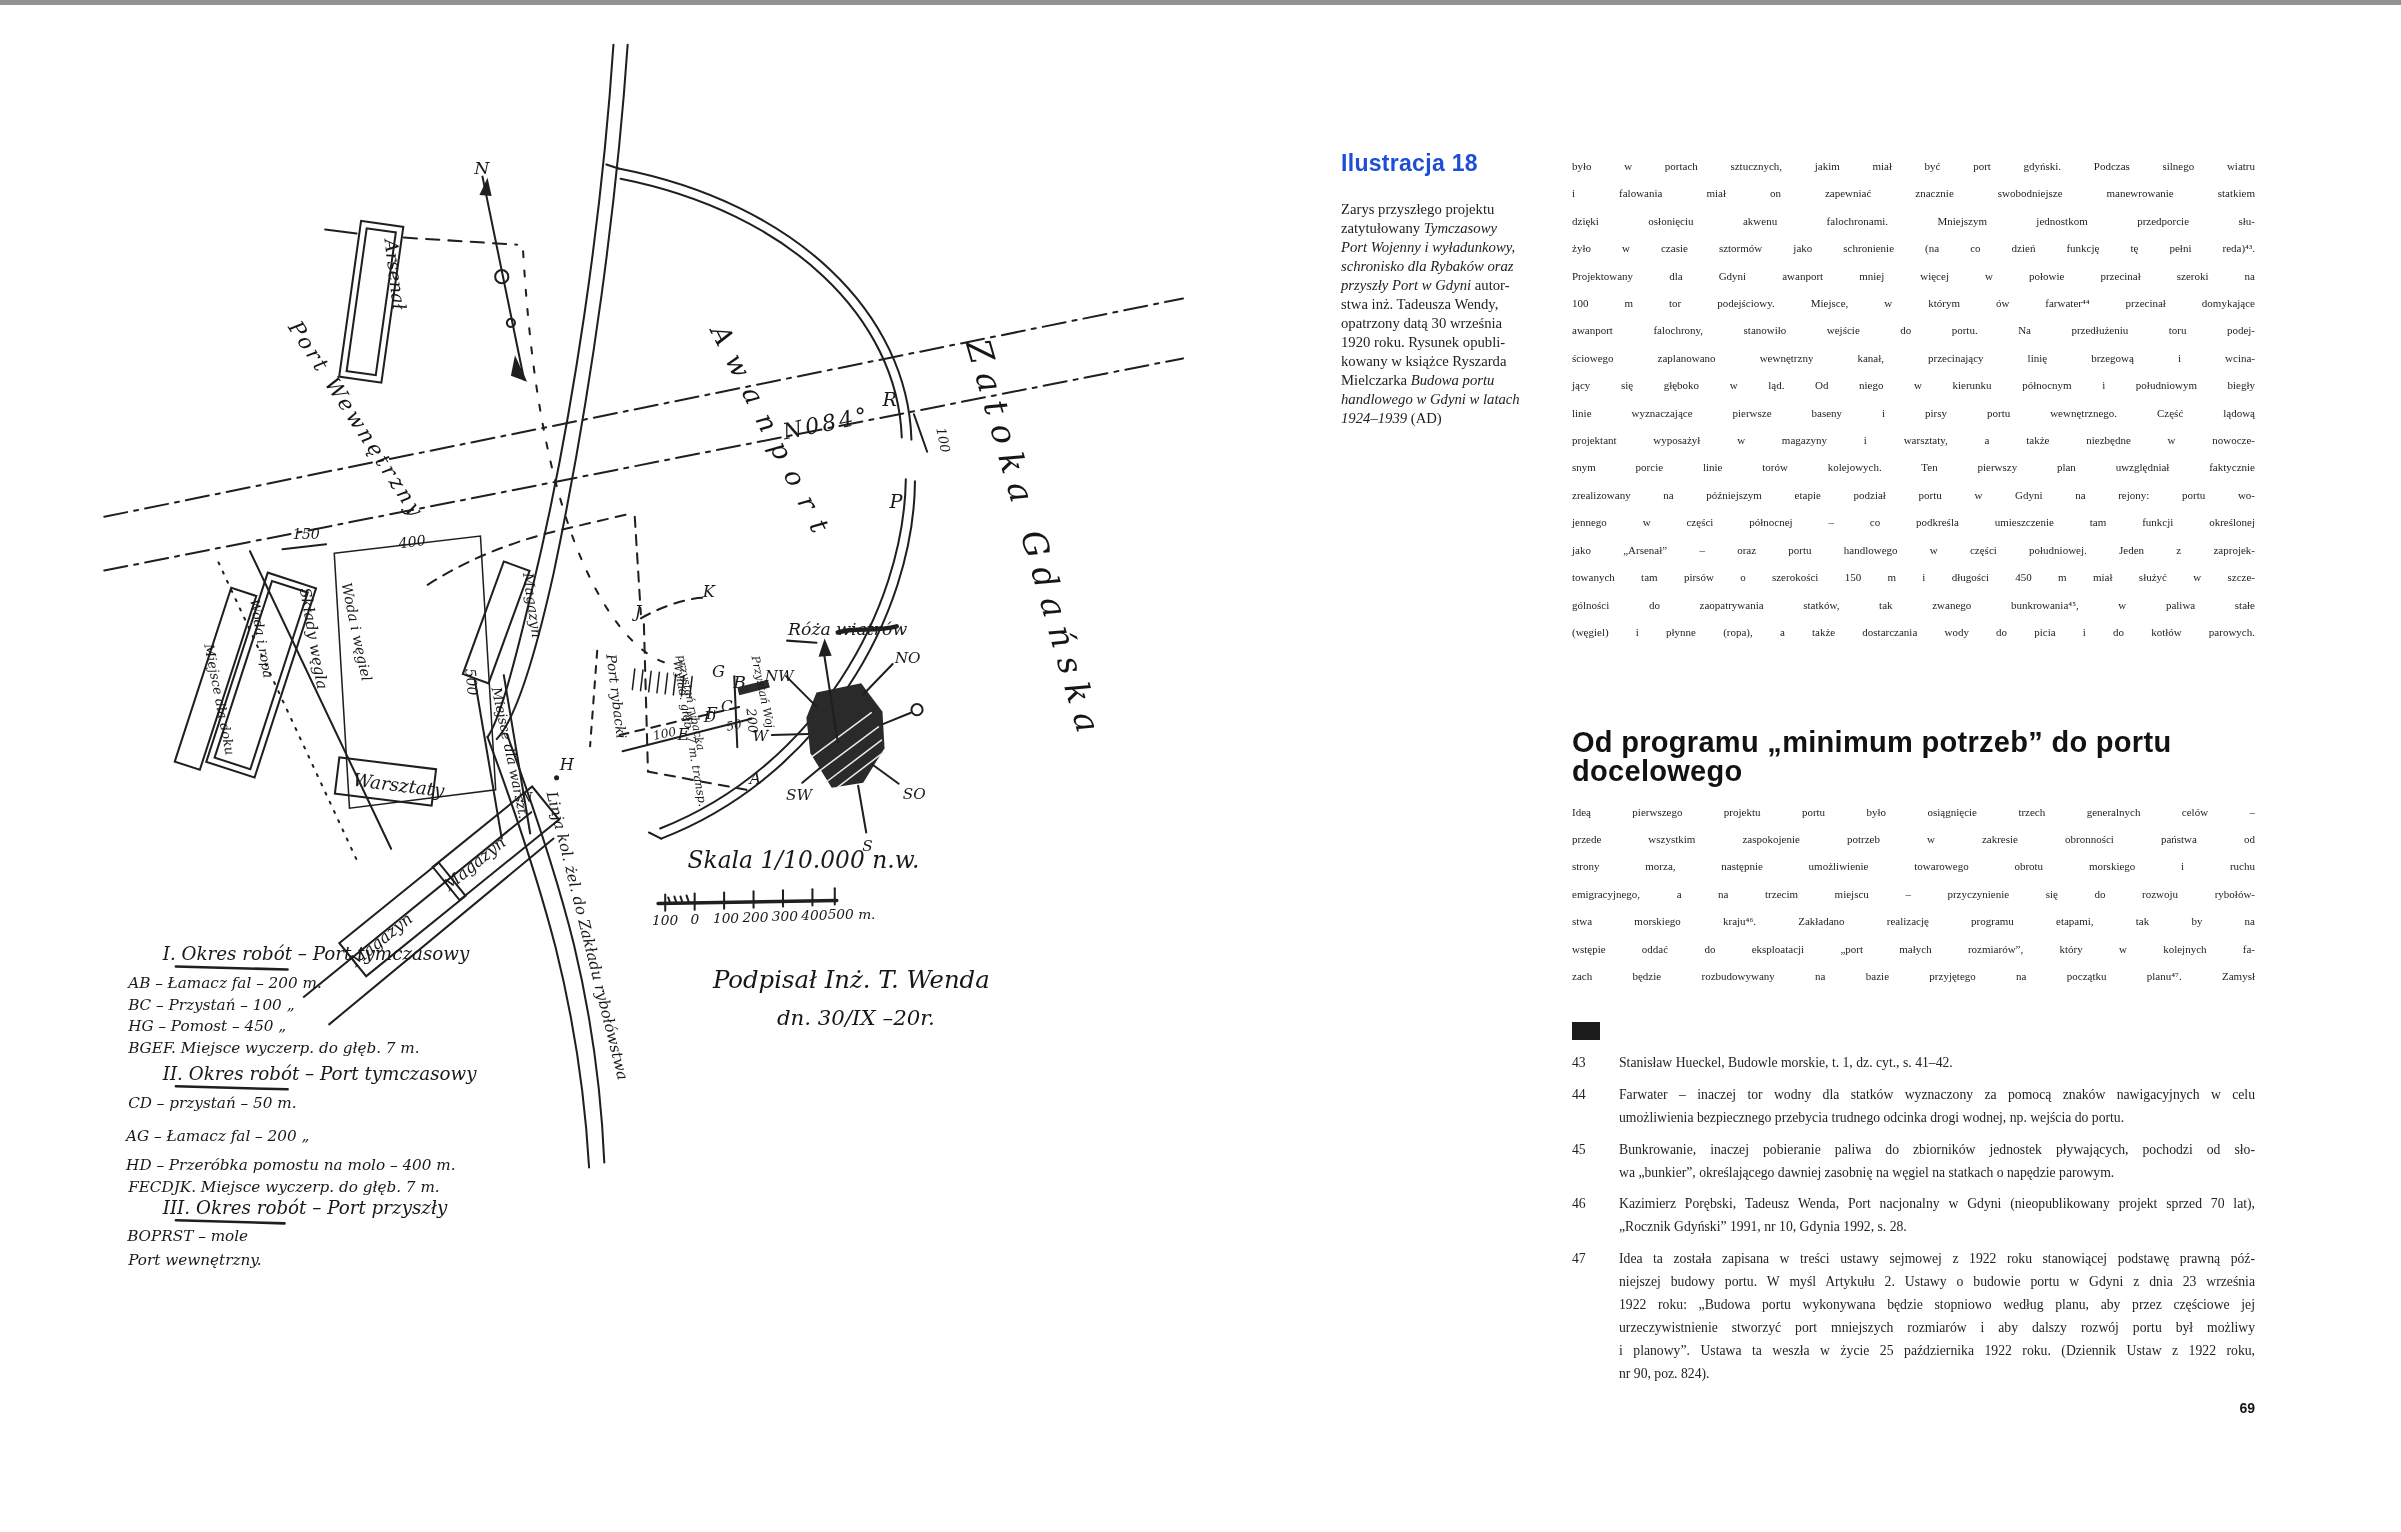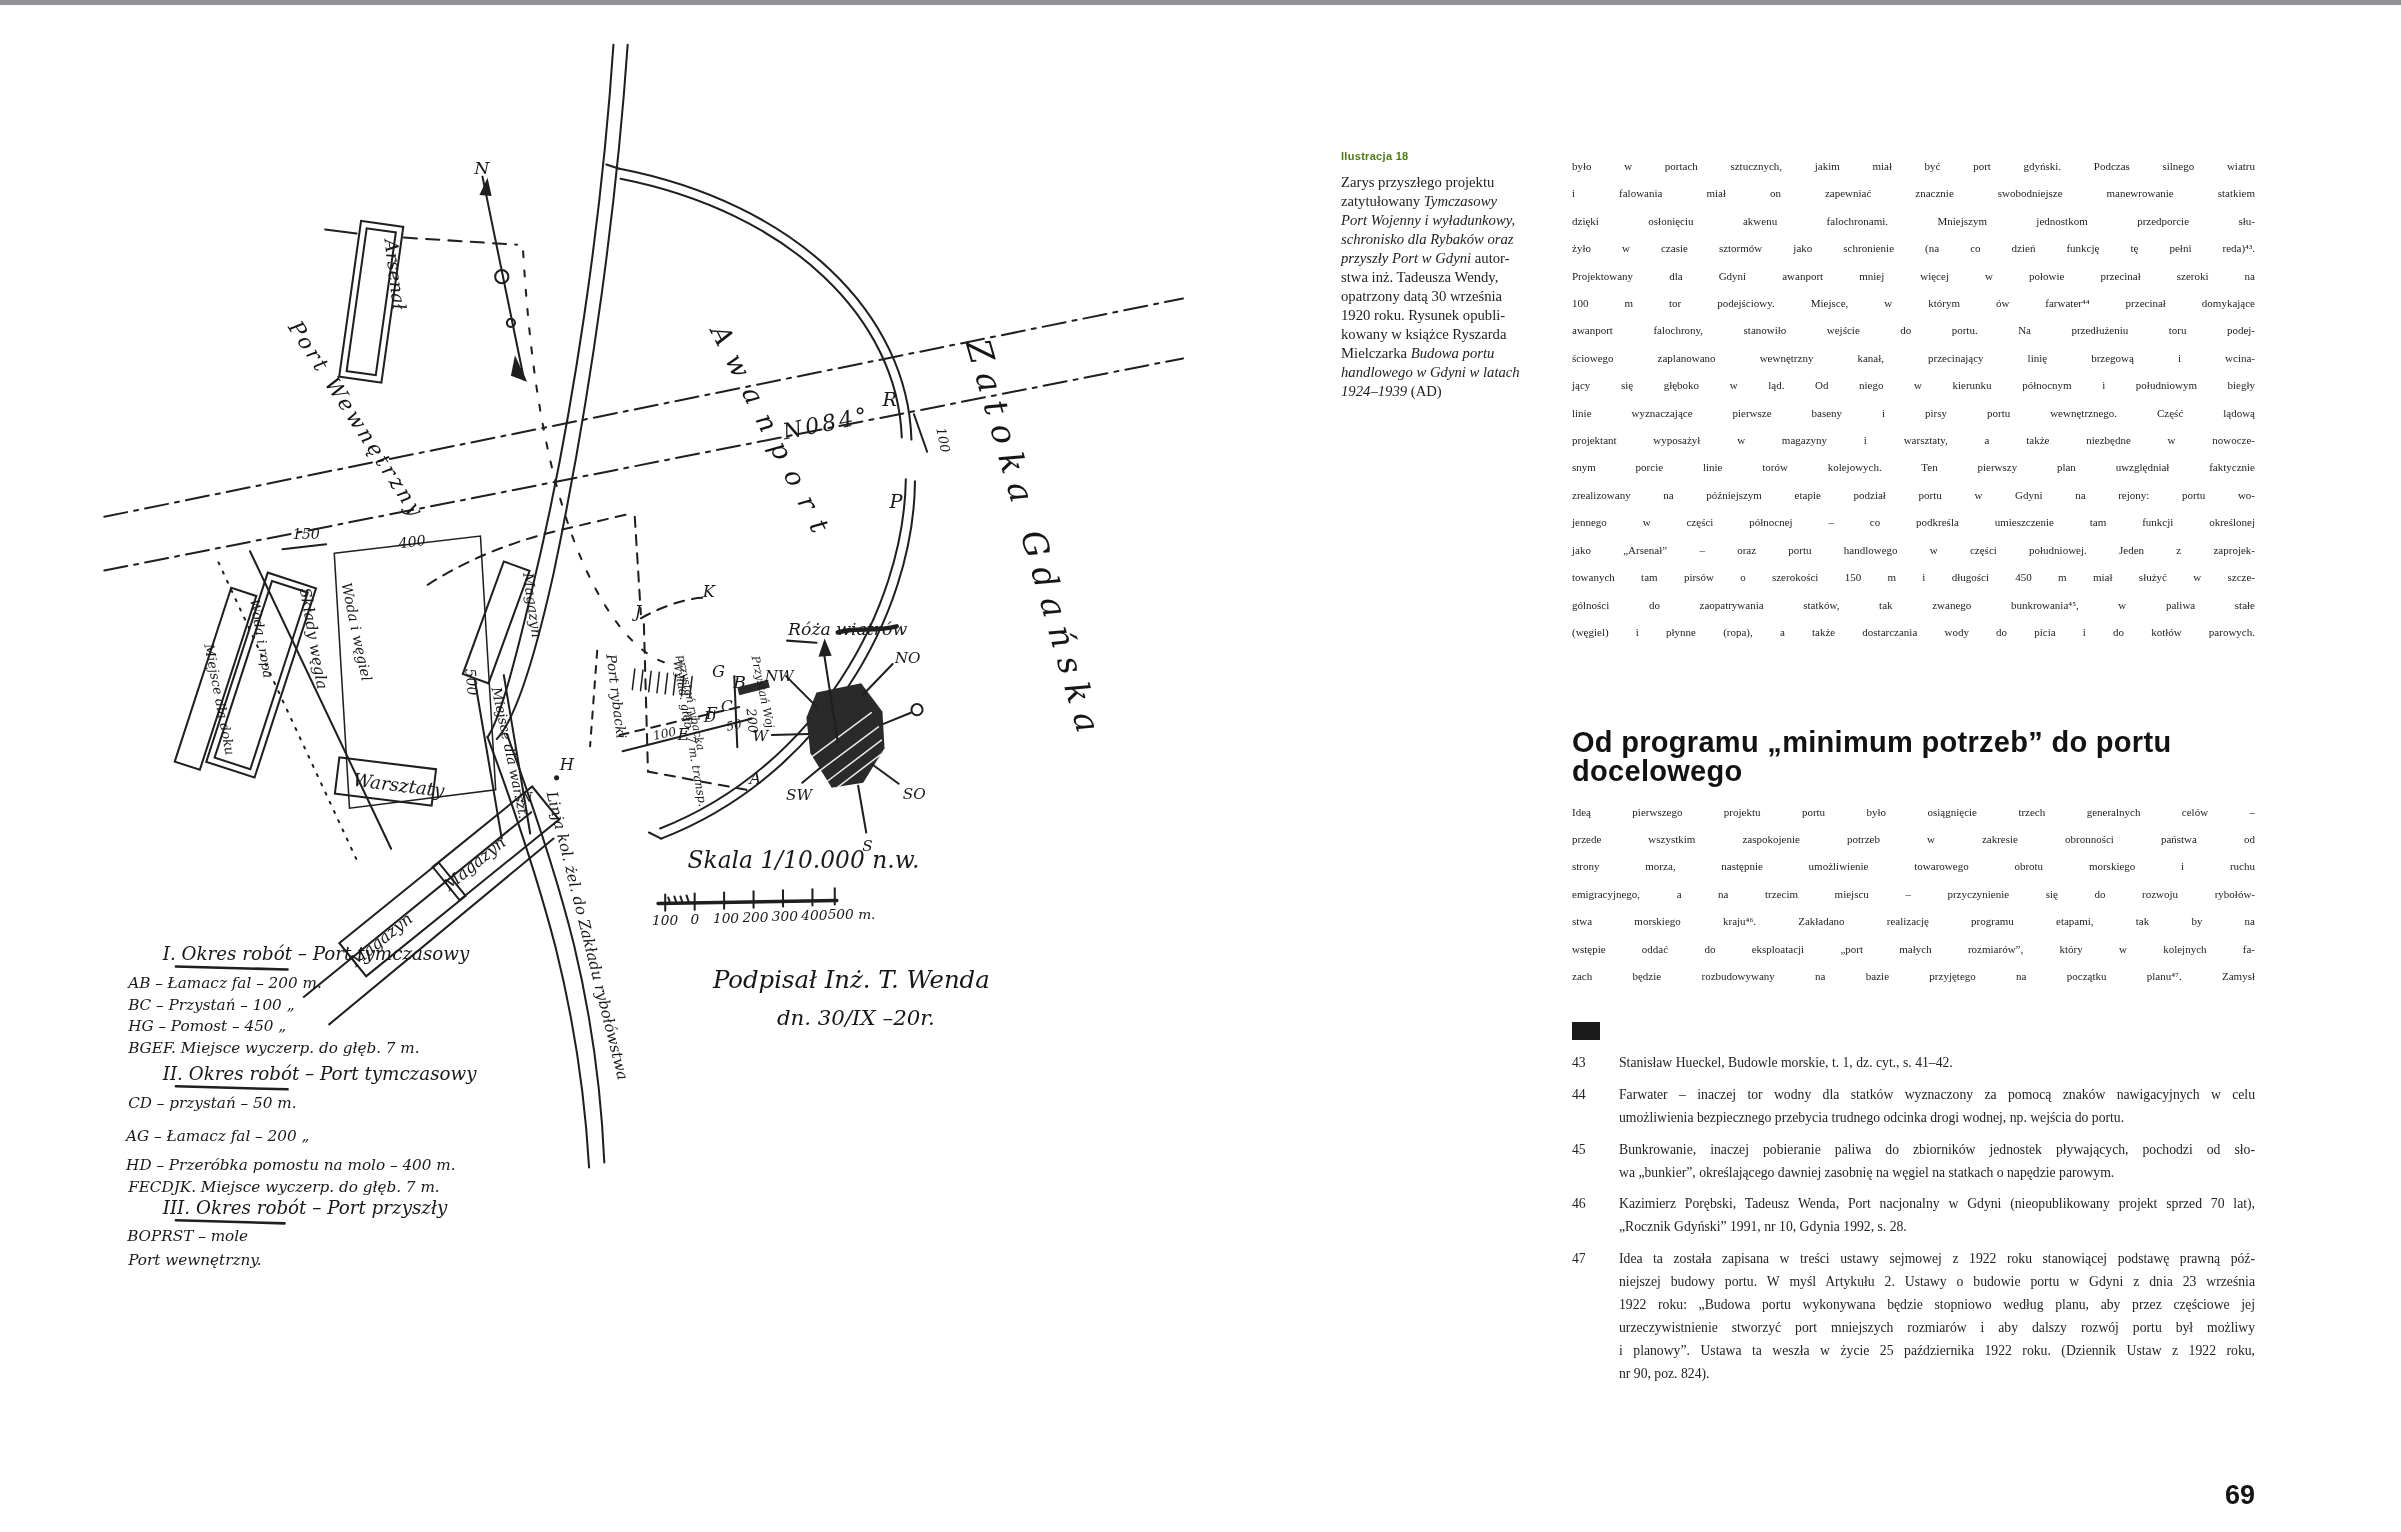--- a/index.html
+++ b/index.html
@@ -7,34 +7,34 @@
     width:2401px;height:1532px;background:#ffffff;position:relative;overflow:hidden;
     font-family:"Liberation Serif","DejaVu Serif",serif;color:#1c1c1c;
   }
   .topbar{position:absolute;left:0;top:0;width:2401px;height:5.1px;background:#909295;}
   
   #map-svg{position:absolute;left:0;top:0;}
   .hw{font-family:"DejaVu Serif",serif;font-style:italic;fill:#191919;}
   .hwb{font-family:"DejaVu Serif",serif;font-style:italic;fill:#161616;}
   
   .caption{position:absolute;left:1341px;top:150px;width:189px;}
-  .cap-label{font-family:"Liberation Sans",sans-serif;font-weight:bold;font-size:11px;letter-spacing:0.3px;color:#4d7c0f;margin-bottom:11px;}
+  .cap-label{font-family:"Liberation Sans",sans-serif;font-weight:bold;font-size:23px;letter-spacing:0.3px;color:#1d4ed8;margin-bottom:23px;}
   .cap-line{font-size:14.7px;line-height:19px;color:#222;}
   .cap-line .it{font-style:italic;}
   .main{position:absolute;left:1572px;top:153px;width:683px;}
   .bline{font-size:11px;line-height:27.4px;text-align:justify;text-align-last:justify;color:#1d1d1d;white-space:normal;}
   .heading{font-family:"Liberation Sans",sans-serif;font-weight:bold;font-size:29px;line-height:1;color:#121212;margin:82px 0 12.2px 0;letter-spacing:0.3px;}
   .fnmark{width:28.4px;height:18.3px;background:#1b1b1b;margin-top:31.5px;}
   .footnotes{margin-top:11.2px;}
   .fn-line{position:relative;padding-left:47px;font-size:13.7px;line-height:23px;text-align:justify;text-align-last:justify;color:#232323;}
   .fn-line.start{margin-top:8.6px;}
   .fn-line.last{text-align-last:left;}
   .fn-num{position:absolute;left:0;top:0;width:30.5px;text-align:left;font-style:normal;}
   .footer-title{position:absolute;left:1341px;top:1532px;font-family:"Liberation Sans",sans-serif;font-weight:bold;font-size:24px;color:#141414;}
-  .page-num{position:absolute;left:2198px;top:1480px;width:57px;text-align:right;font-family:"Liberation Sans",sans-serif;font-weight:bold;font-size:27px;color:#141414;}
+  .page-num{position:absolute;left:2198px;top:1400px;width:57px;text-align:right;font-family:"Liberation Sans",sans-serif;font-weight:bold;font-size:14px;color:#141414;}
 </style>
 </head>
 <body>
 
 <div class="topbar"></div>
 
 <svg id="map-svg" width="1201" height="1532" viewBox="0 0 2365 3018" fill="none" stroke="#1f1f1f" stroke-width="4" stroke-linecap="round">
 
   <path d="M1208,88 C1186,420 1130,820 1048,1160 C1008,1330 982,1420 960,1452"></path>
   <path d="M1236,88 C1216,380 1168,760 1090,1130 C1052,1300 1014,1418 978,1456"></path>

